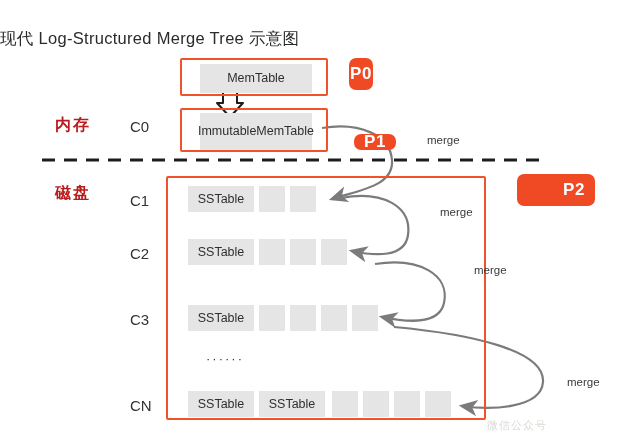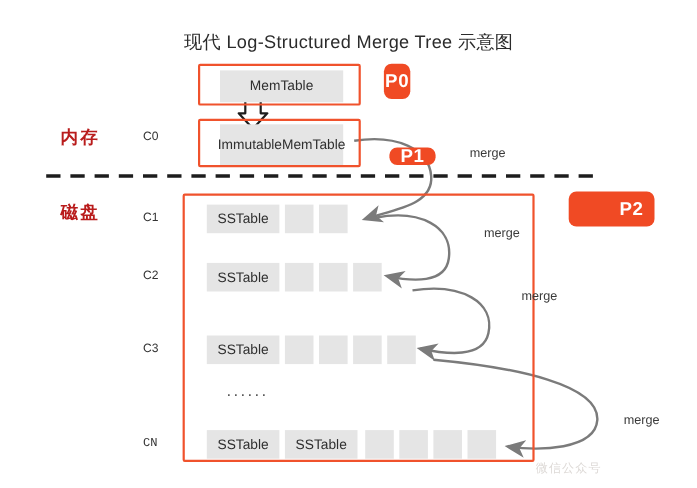--- a/index.html
+++ b/index.html
@@ -10,40 +10,39 @@
     position:relative;
     overflow:hidden;
     color:#333;
   }
   #stage{position:absolute;left:0;top:0;width:634px;height:444px;}
 
   
   .title{
     position:absolute;
     left:0;top:28px;width:634px;
-    text-align:center;
     font-size:16.5px;
     color:#2b2b2b;
     letter-spacing:.3px;
     white-space:nowrap;
   }
 
   
   .side-label{
     position:absolute;
     font-size:16px;
     font-weight:bold;
     color:#b91c1c;
     letter-spacing:2px;
     white-space:nowrap;
   }
   
   .c-label{
     position:absolute;
-    font-size:11px;
+    font-size:15px;
     color:#333;
     white-space:nowrap;
   }
 
   
   .obox{
     position:absolute;
     border:2px solid #f0522c;
     border-radius:2px;
     background:transparent;
@@ -133,21 +132,21 @@
     <path d="M394,327 C470,334 545,350 543,382 C541,409 490,410 462,406" fill="none" stroke="#7b7b7b" stroke-width="2.2" marker-end="url(#ah)"></path>
   </svg>
 
   <div class="side-label" style="left:55px;top:115px;">内存</div>
   <div class="side-label" style="left:55px;top:183px;">磁盘</div>
 
   <div class="c-label" style="left:130px;top:118px;">C0</div>
   <div class="c-label" style="left:130px;top:192px;">C1</div>
   <div class="c-label" style="left:130px;top:245px;">C2</div>
   <div class="c-label" style="left:130px;top:311px;">C3</div>
-  <div class="c-label" style="left:130px;top:397px;font-family:Liberation Mono, monospace;">CN</div>
+  <div class="c-label" style="left:130px;top:397px;">CN</div>
 
   <div class="obox" style="left:180px;top:58px;width:148px;height:38px;">
     <div class="gblock" style="left:18px;top:4px;width:112px;height:29px;">MemTable</div>
   </div>
 
   <div class="obox" style="left:180px;top:108px;width:148px;height:44px;">
     <div class="gblock two-line" style="left:18px;top:3px;width:112px;height:37px;">
       <span>Immutable</span>
       <span>MemTable</span>
     </div>

